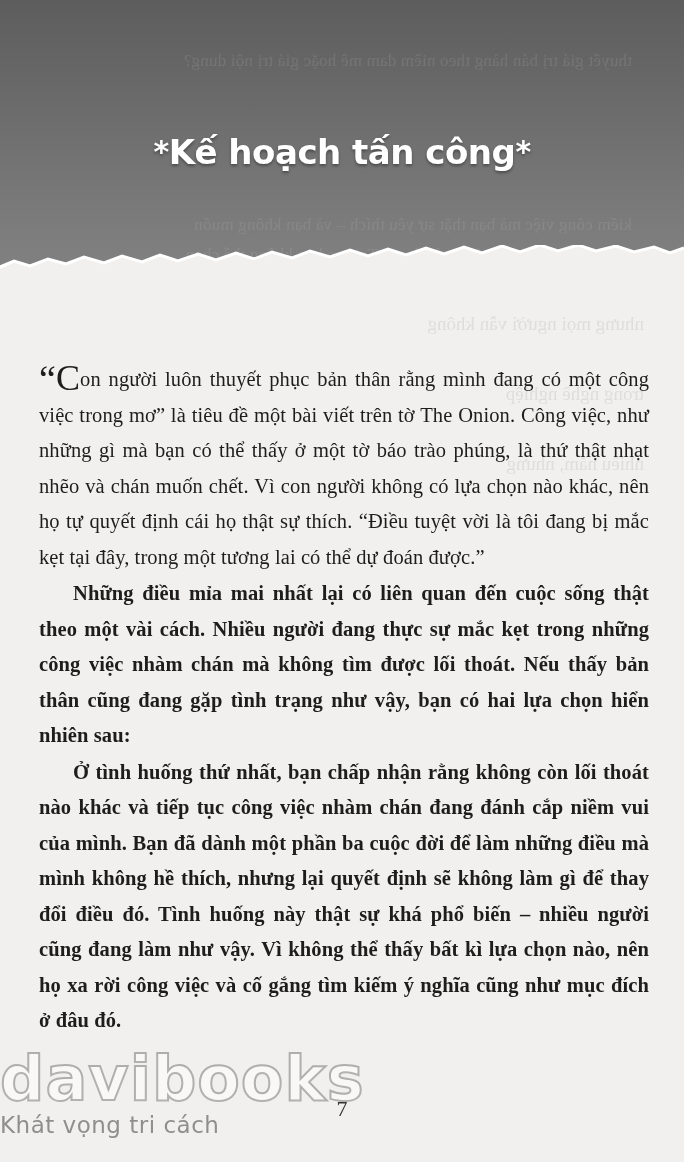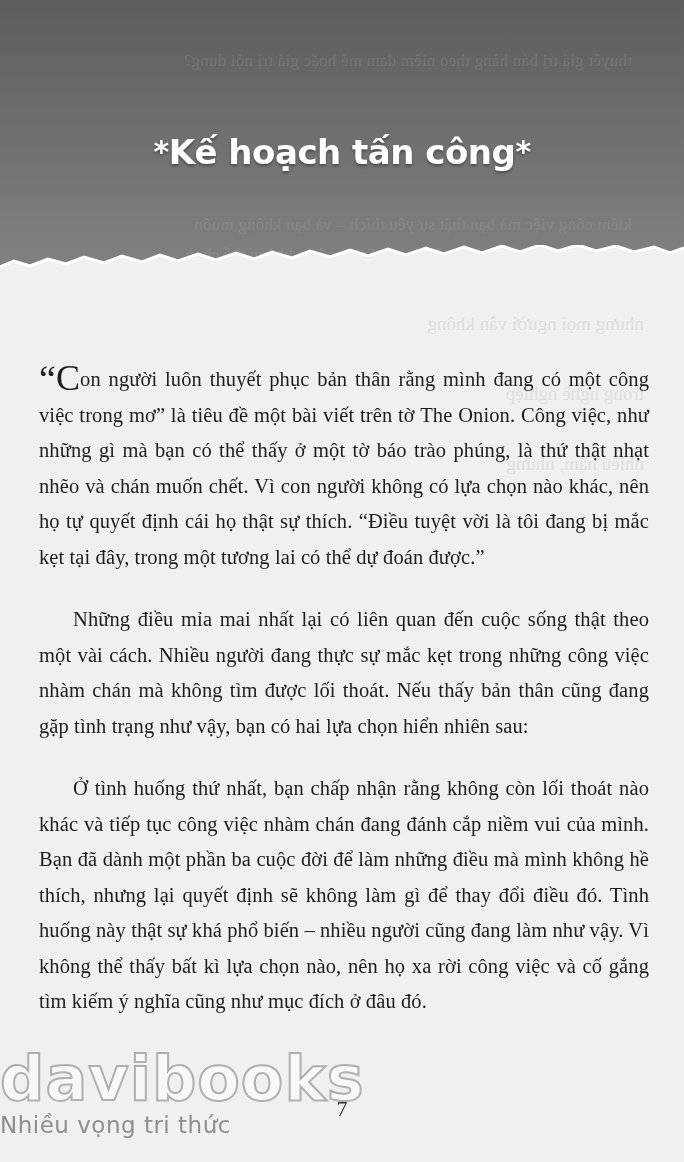--- a/index.html
+++ b/index.html
@@ -91,21 +91,21 @@
   p {
     margin: 0 0 0 0;
     font-size: 20.5px;
     line-height: 35.5px;
     color: #1d1d1d;
     text-align: justify;
     text-justify: inter-word;
     letter-spacing: 0.1px;
   }
   p.indent { text-indent: 34px; }
-  p.gap { margin-top: 27px; }
+  p.gap { margin-top: 1px; font-weight: bold; }
   p.gap-sm { margin-top: 16px; }
 
   .dropcap-para { position: relative; }
   .dropcap-para .quote-open {
     font-size: 38px;
     line-height: 0;
     vertical-align: -6px;
   }
   .dropcap-para .dropcap {
     font-size: 36px;
@@ -207,18 +207,18 @@
       <p class="indent gap">Những điều mỉa mai nhất lại có liên quan đến cuộc sống thật theo một vài cách. Nhiều người đang thực sự mắc kẹt trong những công việc nhàm chán mà không tìm được lối thoát. Nếu thấy bản thân cũng đang gặp tình trạng như vậy, bạn có hai lựa chọn hiển nhiên sau:</p>
 
       <p class="indent gap">Ở tình huống thứ nhất, bạn chấp nhận rằng không còn lối thoát nào khác và tiếp tục công việc nhàm chán đang đánh cắp niềm vui của mình. Bạn đã dành một phần ba cuộc đời để làm những điều mà mình không hề thích, nhưng lại quyết định sẽ không làm gì để thay đổi điều đó. Tình huống này thật sự khá phổ biến – nhiều người cũng đang làm như vậy. Vì không thể thấy bất kì lựa chọn nào, nên họ xa rời công việc và cố gắng tìm kiếm ý nghĩa cũng như mục đích ở đâu đó.</p>
 
 
     </div>
   </div>
 
   <div class="watermark">
     <div class="wm-main">davibooks</div>
-    <div class="wm-sub">Nhiều vọng tri thức</div>
+    <div class="wm-sub">Khát vọng tri cách</div>
   </div>
 
   <div class="page-number">7</div>
 
 </div>
 
 </body></html>

